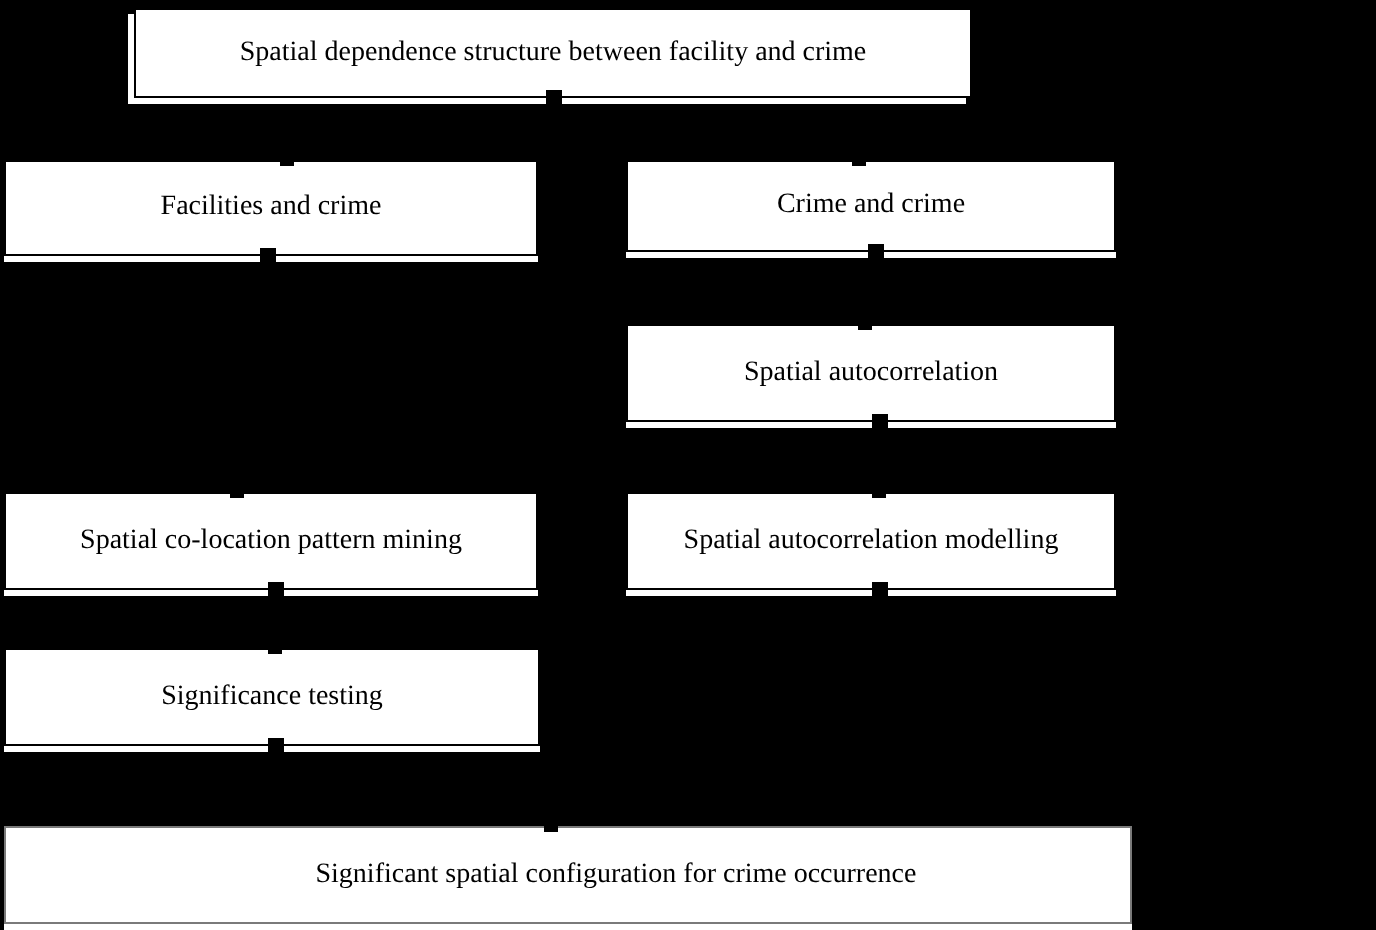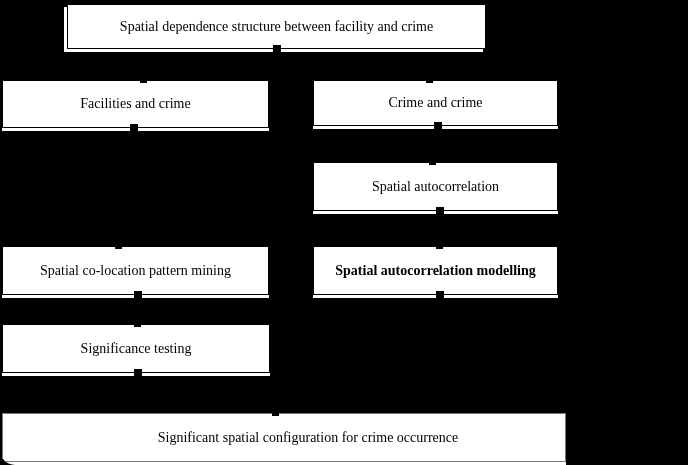--- a/index.html
+++ b/index.html
@@ -2,21 +2,20 @@
 <html><head>
 <meta charset="utf-8">
 <style>
   html,body{margin:0;padding:0;background:#000;}
   .stage{
     position:relative;
     width:688px;height:465px;
     background:#000000;
     font-family:"Liberation Serif", serif;
     overflow:hidden;
-    border-radius:15px;
   }
   .box{
     position:absolute;
     box-sizing:border-box;
     background:#ffffff;
     border:1px solid #000000;
     box-shadow:0 3px 0 #ffffff; 
     display:flex;
     align-items:center;
     justify-content:center;
@@ -61,21 +60,21 @@
     <span class="label">Spatial co-location pattern mining</span>
     <div class="notch notch-b" style="left:131px;"></div>
   </div>
 
   <div class="box" style="left:313px;top:162px;width:245px;height:49px;">
     <div class="notch notch-t" style="left:115px;"></div>
     <span class="label">Spatial autocorrelation</span>
     <div class="notch notch-b" style="left:122px;"></div>
   </div>
 
-  <div class="box" style="left:313px;top:246px;width:245px;height:49px;font-weight:bold;">
+  <div class="box" style="left:313px;top:246px;width:245px;height:49px;">
     <div class="notch notch-t" style="left:122px;"></div>
     <span class="label">Spatial autocorrelation modelling</span>
     <div class="notch notch-b" style="left:122px;"></div>
   </div>
 
   <div class="box" style="left:2px;top:324px;width:268px;height:49px;">
     <div class="notch notch-t" style="left:131px;"></div>
     <span class="label">Significance testing</span>
     <div class="notch notch-b" style="left:131px;"></div>
   </div>

